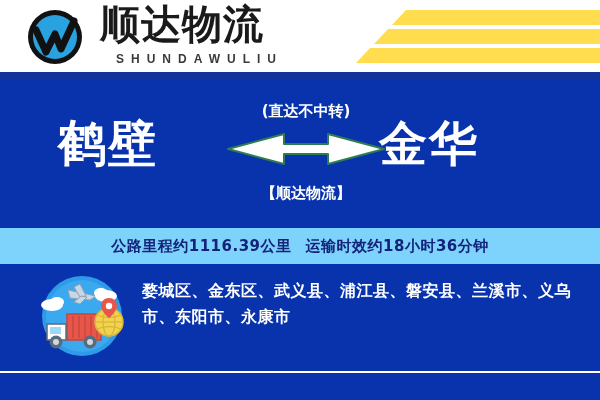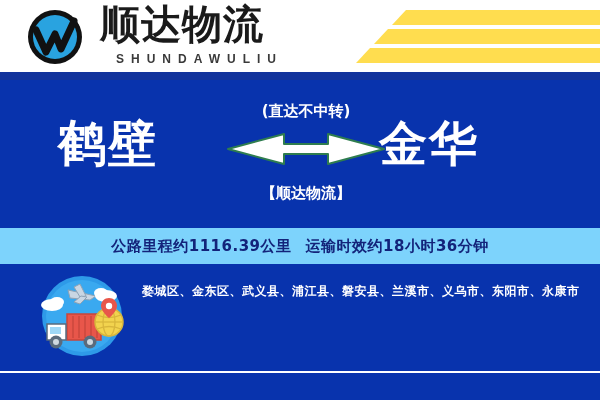--- a/index.html
+++ b/index.html
@@ -150,21 +150,21 @@
   .truck-badge {
     position: absolute;
     left: 30px; top: 10px;
     width: 104px; height: 84px;
   }
   .district-text {
     position: absolute;
     left: 142px; top: 14px;
     width: 446px;
     font-family: "DejaVu Sans", "Liberation Sans", sans-serif;
-    font-size: 12px;
+    font-size: 16px;
     font-weight: bold;
     color: #ffffff;
     line-height: 26px;
     letter-spacing: 0.5px;
   }
   .footer-rule {
     position: absolute;
     left: 0; top: 371px;
     width: 600px; height: 2px;
     background: #ffffff;

